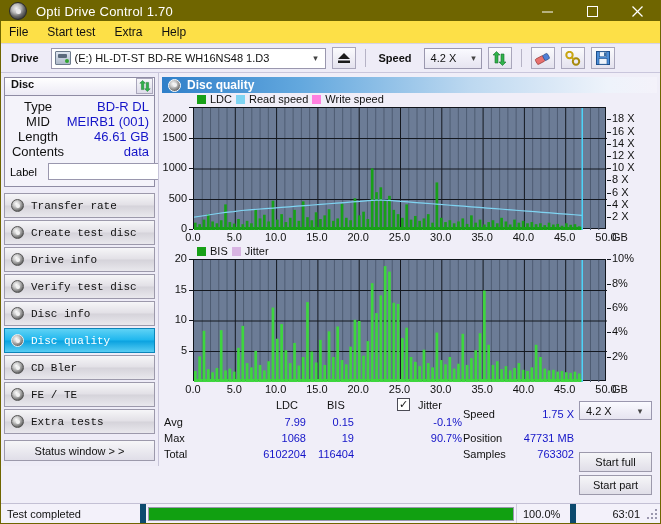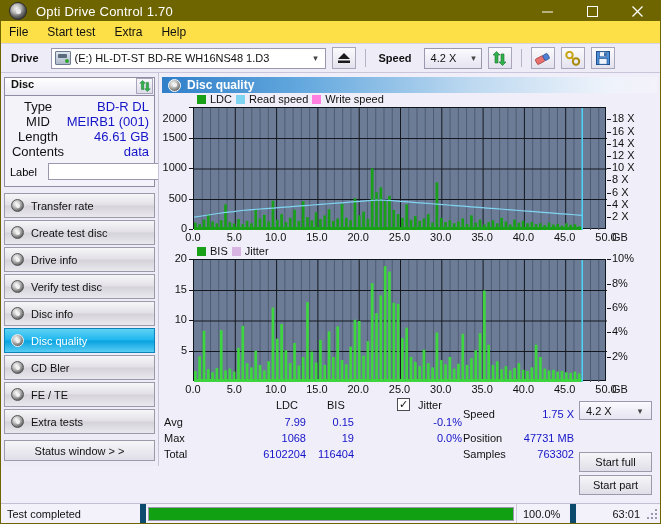--- a/index.html
+++ b/index.html
@@ -140,21 +140,21 @@
   .label-input {
     flex:1; height:17px; background:#ffffff;
     border:1px solid #9a97ae;
   }
   .label-btn {
     width:19px;height:19px;
     background:linear-gradient(#f7f7fb,#dcdaea);
     border:1px solid #a9a6bb;
     display:flex;align-items:center;justify-content:center;
   }
-  .nav { margin-top: 6px; display:flex; flex-direction:column; gap:2px; }
+  .nav { margin-top: 6px; display:flex; flex-direction:column; gap:2px;font-family:Liberation Mono, monospace; }
   .nav-item {
     height: 25px;
     background: linear-gradient(#f6f6f8 0%, #e2e0e6 48%, #d5d3da 52%, #e9e8ed 100%);
     border: 1px solid #9c99ab;
     display:flex; align-items:center;
     padding-left: 6px; gap: 7px;
     font-size: 11px; color:#111;
   }
   .nav-item.active {
     background: linear-gradient(#5fd2f5 0%, #1fb7ee 48%, #0aa2e0 52%, #57cdf3 100%);
@@ -1009,21 +1009,21 @@
         <div class="cell" style="left:256px;top:0;">Jitter</div>
 
         <div class="cell" style="left:2px;top:17px;">Avg</div>
         <div class="cell num" style="left:96px;top:17px;width:48px;text-align:right;">7.99</div>
         <div class="cell num" style="left:148px;top:17px;width:44px;text-align:right;">0.15</div>
         <div class="cell num" style="left:238px;top:17px;width:62px;text-align:right;">-0.1%</div>
 
         <div class="cell" style="left:2px;top:33px;">Max</div>
         <div class="cell num" style="left:96px;top:33px;width:48px;text-align:right;">1068</div>
         <div class="cell num" style="left:148px;top:33px;width:44px;text-align:right;">19</div>
-        <div class="cell num" style="left:238px;top:33px;width:62px;text-align:right;">0.0%</div>
+        <div class="cell num" style="left:238px;top:33px;width:62px;text-align:right;">90.7%</div>
 
         <div class="cell" style="left:2px;top:49px;">Total</div>
         <div class="cell num" style="left:64px;top:49px;width:80px;text-align:right;">6102204</div>
         <div class="cell num" style="left:140px;top:49px;width:52px;text-align:right;">116404</div>
 
         <div class="cell" style="left:301px;top:9px;">Speed</div>
         <div class="cell num" style="left:356px;top:9px;width:56px;text-align:right;">1.75 X</div>
         <div class="cell" style="left:301px;top:33px;">Position</div>
         <div class="cell num" style="left:346px;top:33px;width:66px;text-align:right;">47731 MB</div>
         <div class="cell" style="left:301px;top:49px;">Samples</div>

